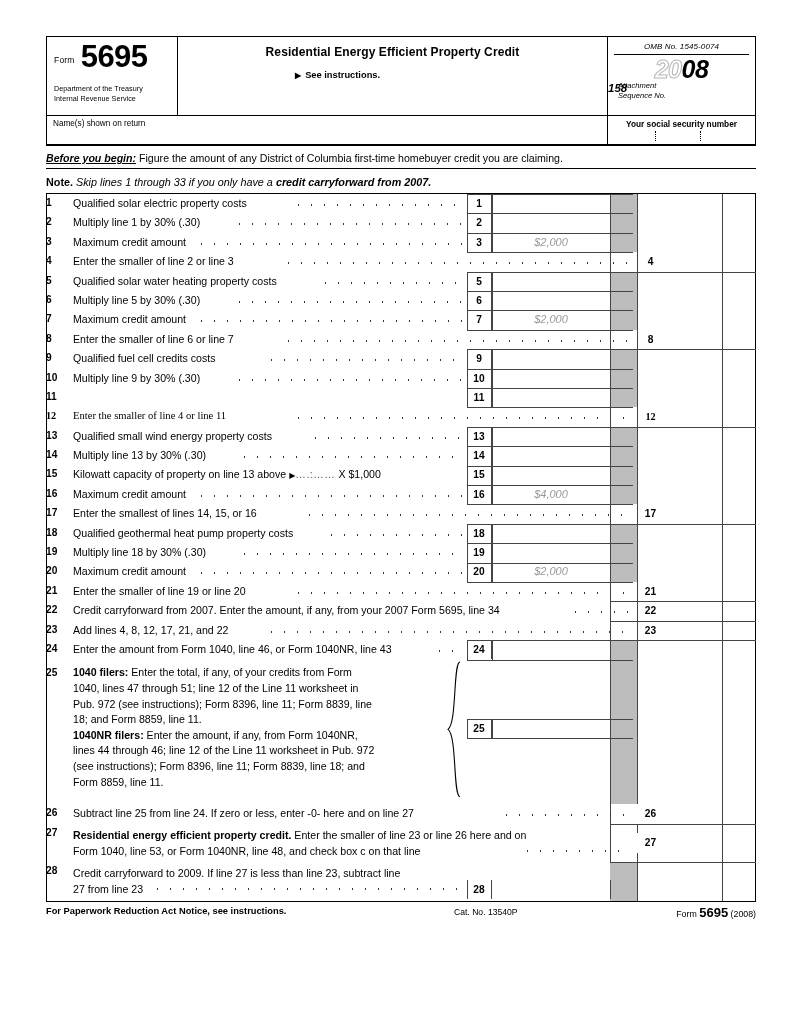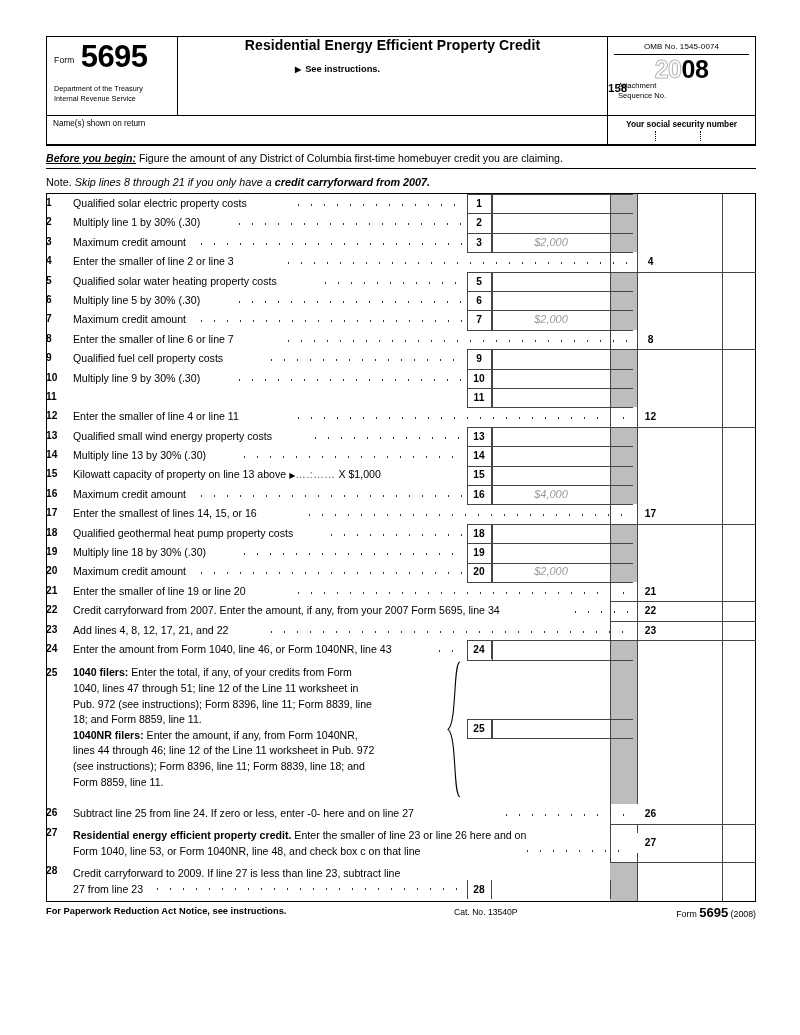--- a/index.html
+++ b/index.html
@@ -43,31 +43,31 @@
     line-height:.95;
   }
   .dept{
     position:absolute;left:7px;top:47px;font-size:7.2px;line-height:9.5px;
     letter-spacing:.05px;
   }
   .hdr-mid{
     position:absolute;left:131px;top:0;right:148px;height:100%;
   }
   .title{
-    text-align:center;font-size:14px;font-weight:bold;margin-top:0;
+    text-align:center;font-size:12px;font-weight:bold;margin-top:8px;
     letter-spacing:.1px;
   }
   .attach{
     margin-top:9px;padding-left:117px;font-size:9.3px;font-weight:bold;
     line-height:14.5px;
   }
   .tri{font-size:8px;margin-right:4px;}
   .hdr-right{
     position:absolute;right:0;top:0;width:148px;height:100%;
-    border-left:1.6px solid #000;box-sizing:border-box;text-align:center;
+    border-left:1.6px solid #000;box-sizing:border-box;text-align:center;font-style:italic;
   }
   .omb{font-size:8px;padding-top:5px;letter-spacing:.1px;}
   .omb-rule{border-bottom:1px solid #000;margin:3px 6px 0 6px;}
   .year{font-size:25px;font-weight:bold;line-height:26px;margin-top:1px;letter-spacing:-.5px;}
   .year .light{color:#fff;-webkit-text-stroke:1.1px #b9b9b9;}
   .attseq{font-size:7.6px;line-height:9.6px;text-align:left;padding-left:10px;position:relative;top:-1px;}
   .attseq .num{font-size:11.5px;font-weight:bold;}
 
   
   .namerow{
@@ -88,21 +88,21 @@
   
   .before{
     border-top:1.6px solid #000;border-bottom:1.2px solid #000;
     height:24px;font-size:10.6px;padding-top:6px;box-sizing:border-box;
   }
   .before b{font-style:italic;font-weight:bold;text-decoration:underline;}
   .note{
     height:25px;font-size:10.8px;padding-top:7px;box-sizing:border-box;
     border-bottom:1.6px solid #000;
   }
-  .note .nb{font-weight:normal;}
+  .note .nb{font-weight:bold;}
   .note .ni{font-style:italic;}
   .note .nbi{font-style:italic;font-weight:bold;}
 
   
   .body{position:relative;}
   .rows{position:relative;}
   .row{
     position:relative;height:19.4px;font-size:10.6px;
   }
   .num{
@@ -212,21 +212,21 @@
       </div>
     </div>
   </div>
 
   <div class="before">
     <b>Before you begin:</b>
     <span>Figure the amount of any District of Columbia first-time homebuyer credit you are claiming.</span>
   </div>
   <div class="note">
     <span class="nb">Note.</span>
-    <span class="ni">Skip lines 8 through 21 if you only have a </span><span class="nbi">credit carryforward from 2007.</span>
+    <span class="ni">Skip lines 1 through 33 if you only have a </span><span class="nbi">credit carryforward from 2007.</span>
   </div>
 
   <div class="body" id="body">
         <div style="position: absolute; left: 0px; top: 0px; width: 710px; height: 465.6px; pointer-events: none; z-index: 3;">
           <div class="gray" style="left: 564px; top: 0px; width: 27px; height: 58.2px;"></div>
           <div class="gray" style="left: 564px; top: 77.6px; width: 27px; height: 58.2px;"></div>
           <div class="gray" style="left: 564px; top: 155.2px; width: 27px; height: 58.2px;"></div>
           <div class="gray" style="left: 564px; top: 232.8px; width: 27px; height: 77.6px;"></div>
           <div class="gray" style="left: 564px; top: 329.8px; width: 27px; height: 58.2px;"></div>
           <div class="gray" style="left: 564px; top: 446.2px; width: 27px; height: 19.4px;"></div>
@@ -346,21 +346,21 @@
           <div class="row" style="top: 0px; height: 19.4px; position: relative;">
             <div class="num">8</div>
             <div class="txt">Enter the smaller of line 6 or line 7</div>
             <div class="dots" style="left: 235.54px; width: 351.46px;"></div>
             <div class="obox" style="left: 591px; top: 0px; width: 119px;">
               <div class="bn">8</div>
             </div>
           </div>
           <div class="row" style="top: 0px; height: 19.4px; position: relative;">
             <div class="num">9</div>
-            <div class="txt">Qualified fuel cell property costs</div>
+            <div class="txt">Qualified fuel cell credits costs</div>
             <div class="dots" style="left: 219.28px; width: 197.72px;"></div>
             <div class="ibox" style="left: 421px; top: 0px; width: 166px;">
               <div class="bn">9</div>
               <div class="vline" style="left: 143px; top: 0px; height: 19.4px;"></div>
             </div>
           </div>
           <div class="row" style="top: 0px; height: 19.4px; position: relative;">
             <div class="num">10</div>
             <div class="txt">Multiply line 9 by 30% (.30)</div>
             <div class="dots" style="left: 186.76px; width: 230.24px;"></div>
@@ -369,21 +369,21 @@
               <div class="vline" style="left: 143px; top: 0px; height: 19.4px;"></div>
             </div>
           </div>
           <div class="row" style="top: 0px; height: 19.4px; position: relative;">
             <div class="num">11</div>
             <div class="ibox" style="left: 421px; top: 0px; width: 166px;">
               <div class="bn">11</div>
               <div class="vline" style="left: 143px; top: 0px; height: 19.4px;"></div>
             </div>
           </div>
-          <div class="row" style="top: 0px; height: 19.4px; position: relative;">
+          <div class="row" style="top: 0px; height: 19.4px; position: relative; font-family: Liberation Serif, serif;">
             <div class="num">12</div>
             <div class="txt">Enter the smaller of line 4 or line 11</div>
             <div class="dots" style="left: 246.38px; width: 340.62px;"></div>
             <div class="obox" style="left: 591px; top: 0px; width: 119px;">
               <div class="bn">12</div>
             </div>
           </div>
           <div class="row" style="top: 0px; height: 19.4px; position: relative;">
             <div class="num">13</div>
             <div class="txt">Qualified small wind energy property costs</div>

